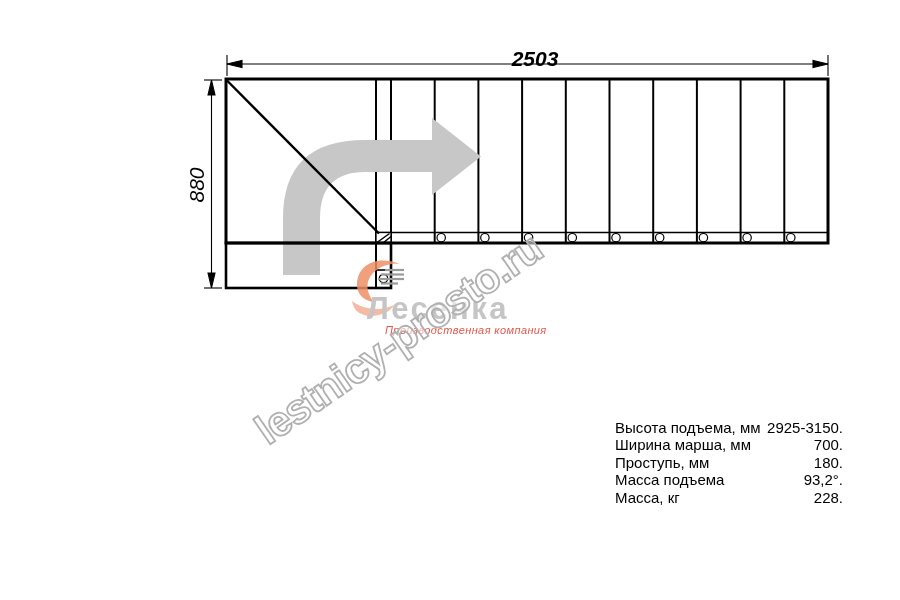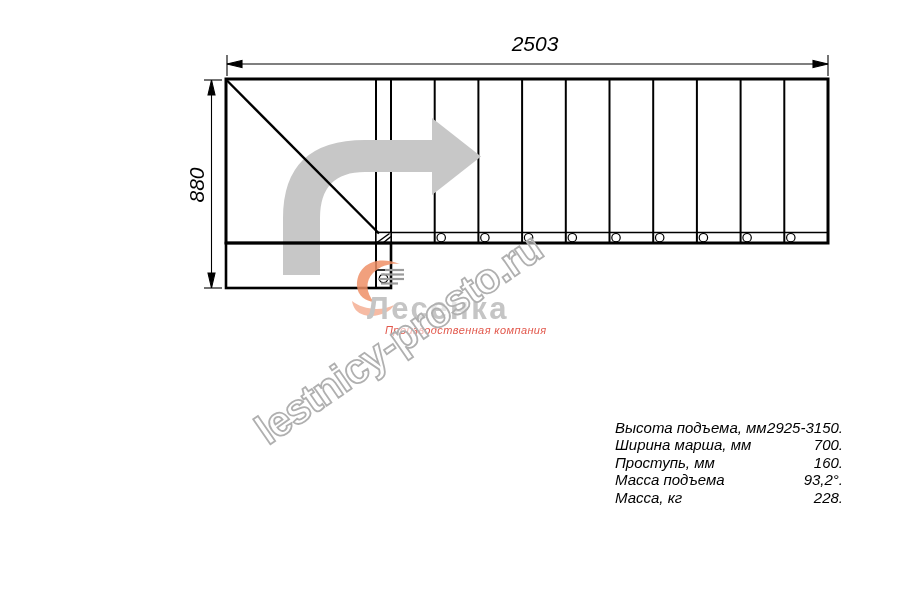--- a/index.html
+++ b/index.html
@@ -9,27 +9,27 @@
     font-family:"Liberation Sans", sans-serif;
   }
   .abs{position:absolute;}
   svg{display:block;}
 
   
   .dim-label{
     position:absolute;color:#000;font-style:italic;font-size:21px;
     white-space:nowrap;text-align:center;
   }
-  #dim-top{left:495px;top:32px;width:80px;}
+  #dim-top{left:495px;top:47px;width:80px;font-weight:bold;}
   #dim-left{left:167px;top:173px;width:60px;transform:rotate(-90deg);}
 
   
   #spec-table{
     position:absolute;left:615px;top:419px;width:228px;
-    font-style:italic;font-size:15px;color:#000;
+    font-size:15px;color:#000;
   }
   .spec-row{display:flex;justify-content:space-between;line-height:17.4px;}
   .spec-label{white-space:nowrap;}
   .spec-value{white-space:nowrap;text-align:left;}
 
   
   #logo-name{
     position:absolute;left:367px;top:291px;
     font-size:31px;letter-spacing:2.5px;color:#c5c5c5;font-weight:bold;
     white-space:nowrap;z-index:6;
@@ -142,21 +142,21 @@
   <div class="spec-row">
     <span class="spec-label">Высота подъема, мм</span>
     <span class="spec-value">2925-3150.</span>
   </div>
   <div class="spec-row">
     <span class="spec-label">Ширина марша, мм</span>
     <span class="spec-value">700.</span>
   </div>
   <div class="spec-row">
     <span class="spec-label">Проступь, мм</span>
-    <span class="spec-value">160.</span>
+    <span class="spec-value">180.</span>
   </div>
   <div class="spec-row">
     <span class="spec-label">Масса подъема</span>
     <span class="spec-value">93,2°.</span>
   </div>
   <div class="spec-row">
     <span class="spec-label">Масса, кг</span>
     <span class="spec-value">228.</span>
   </div>
 </div>

